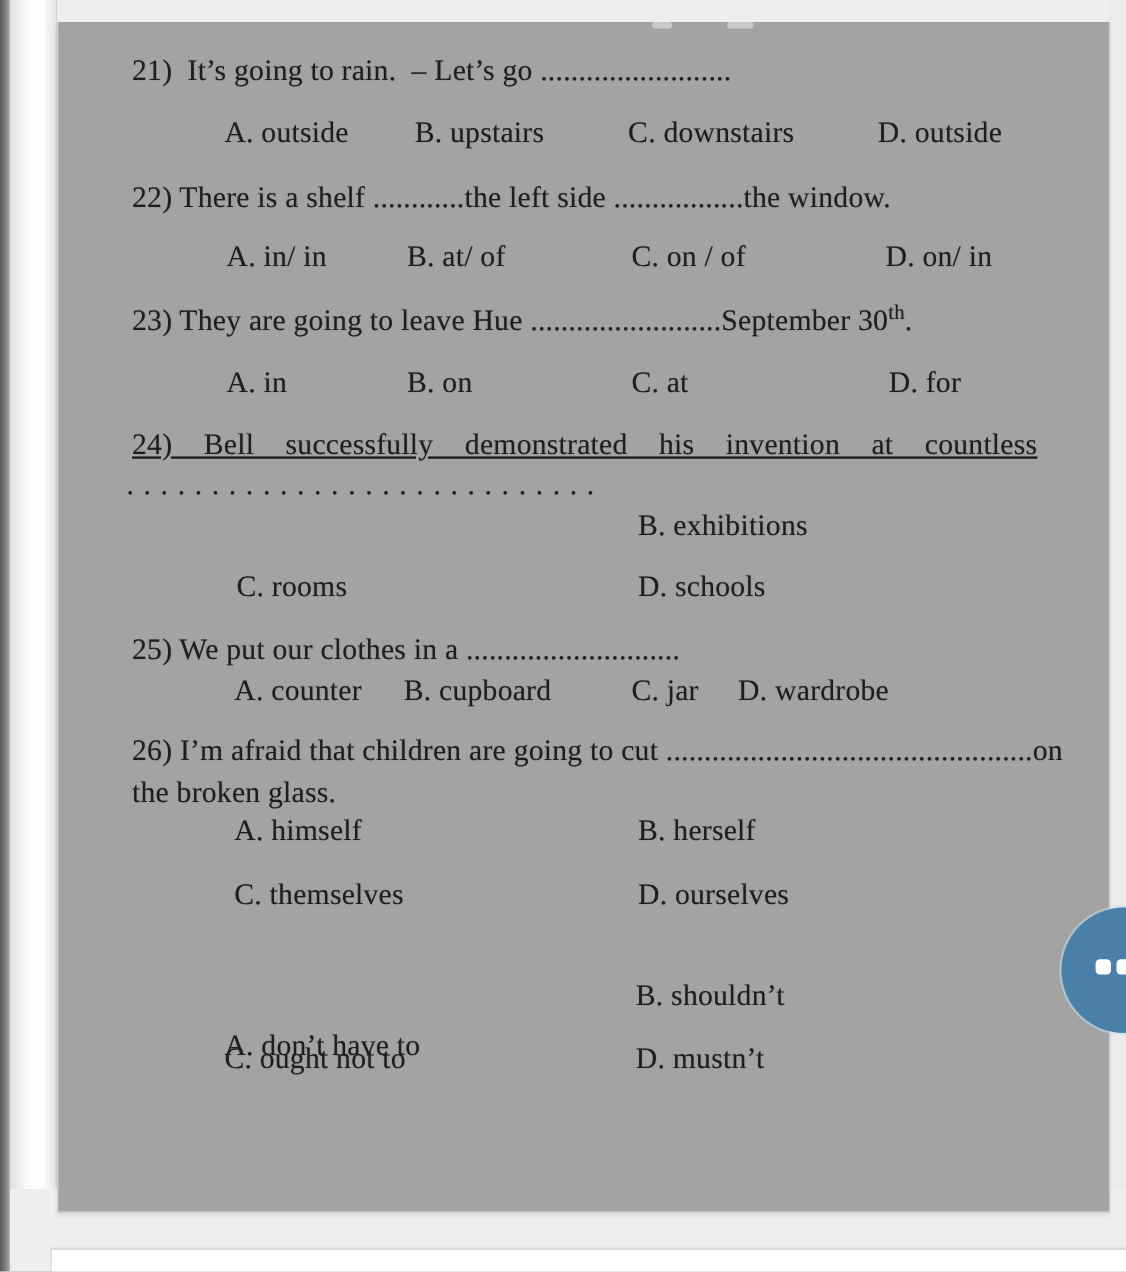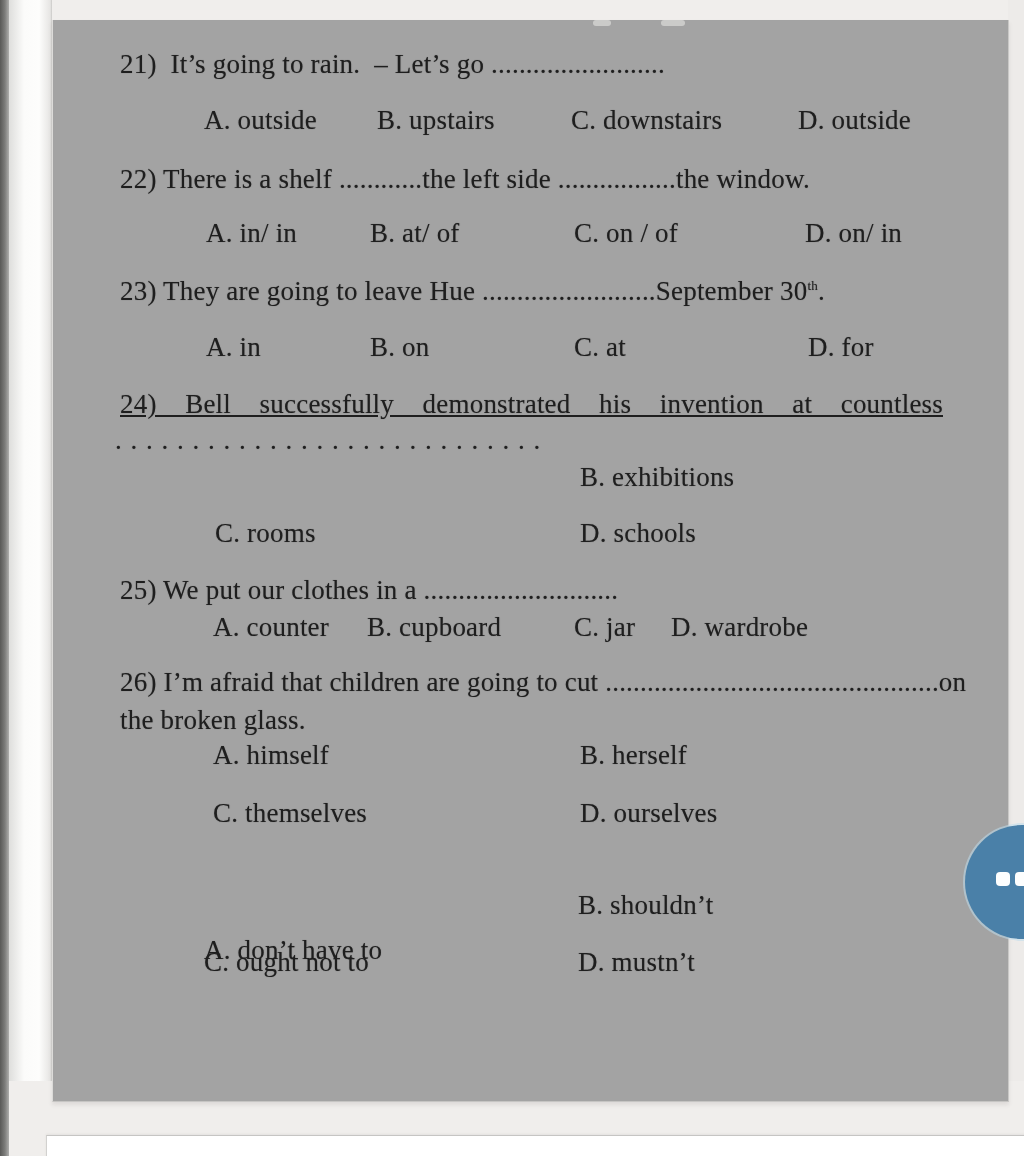--- a/index.html
+++ b/index.html
@@ -45,21 +45,21 @@
     text-shadow:0 0 1px rgba(40,40,40,0.45);
     letter-spacing:0.2px;
   }
   .justified{
     white-space:normal;
     text-align:justify;
     text-align-last:justify;
     text-decoration:underline;
   }
   .dotsline{letter-spacing:1px;}
-  sup.th{font-size:13px;vertical-align:super;line-height:0;}
+  sup.th{font-size:19px;vertical-align:super;line-height:0;}
   .smudge{
     position:absolute;top:0;height:6px;border-radius:3px;
     background:#d2d2d0;opacity:0.85;
   }
   .fab{
     position:absolute;left:965px;top:825px;width:114px;height:114px;
     border-radius:50%;
     background:#4a80a8;
     box-shadow:0 0 0 2px rgba(190,220,236,0.55);
     cursor:pointer;

